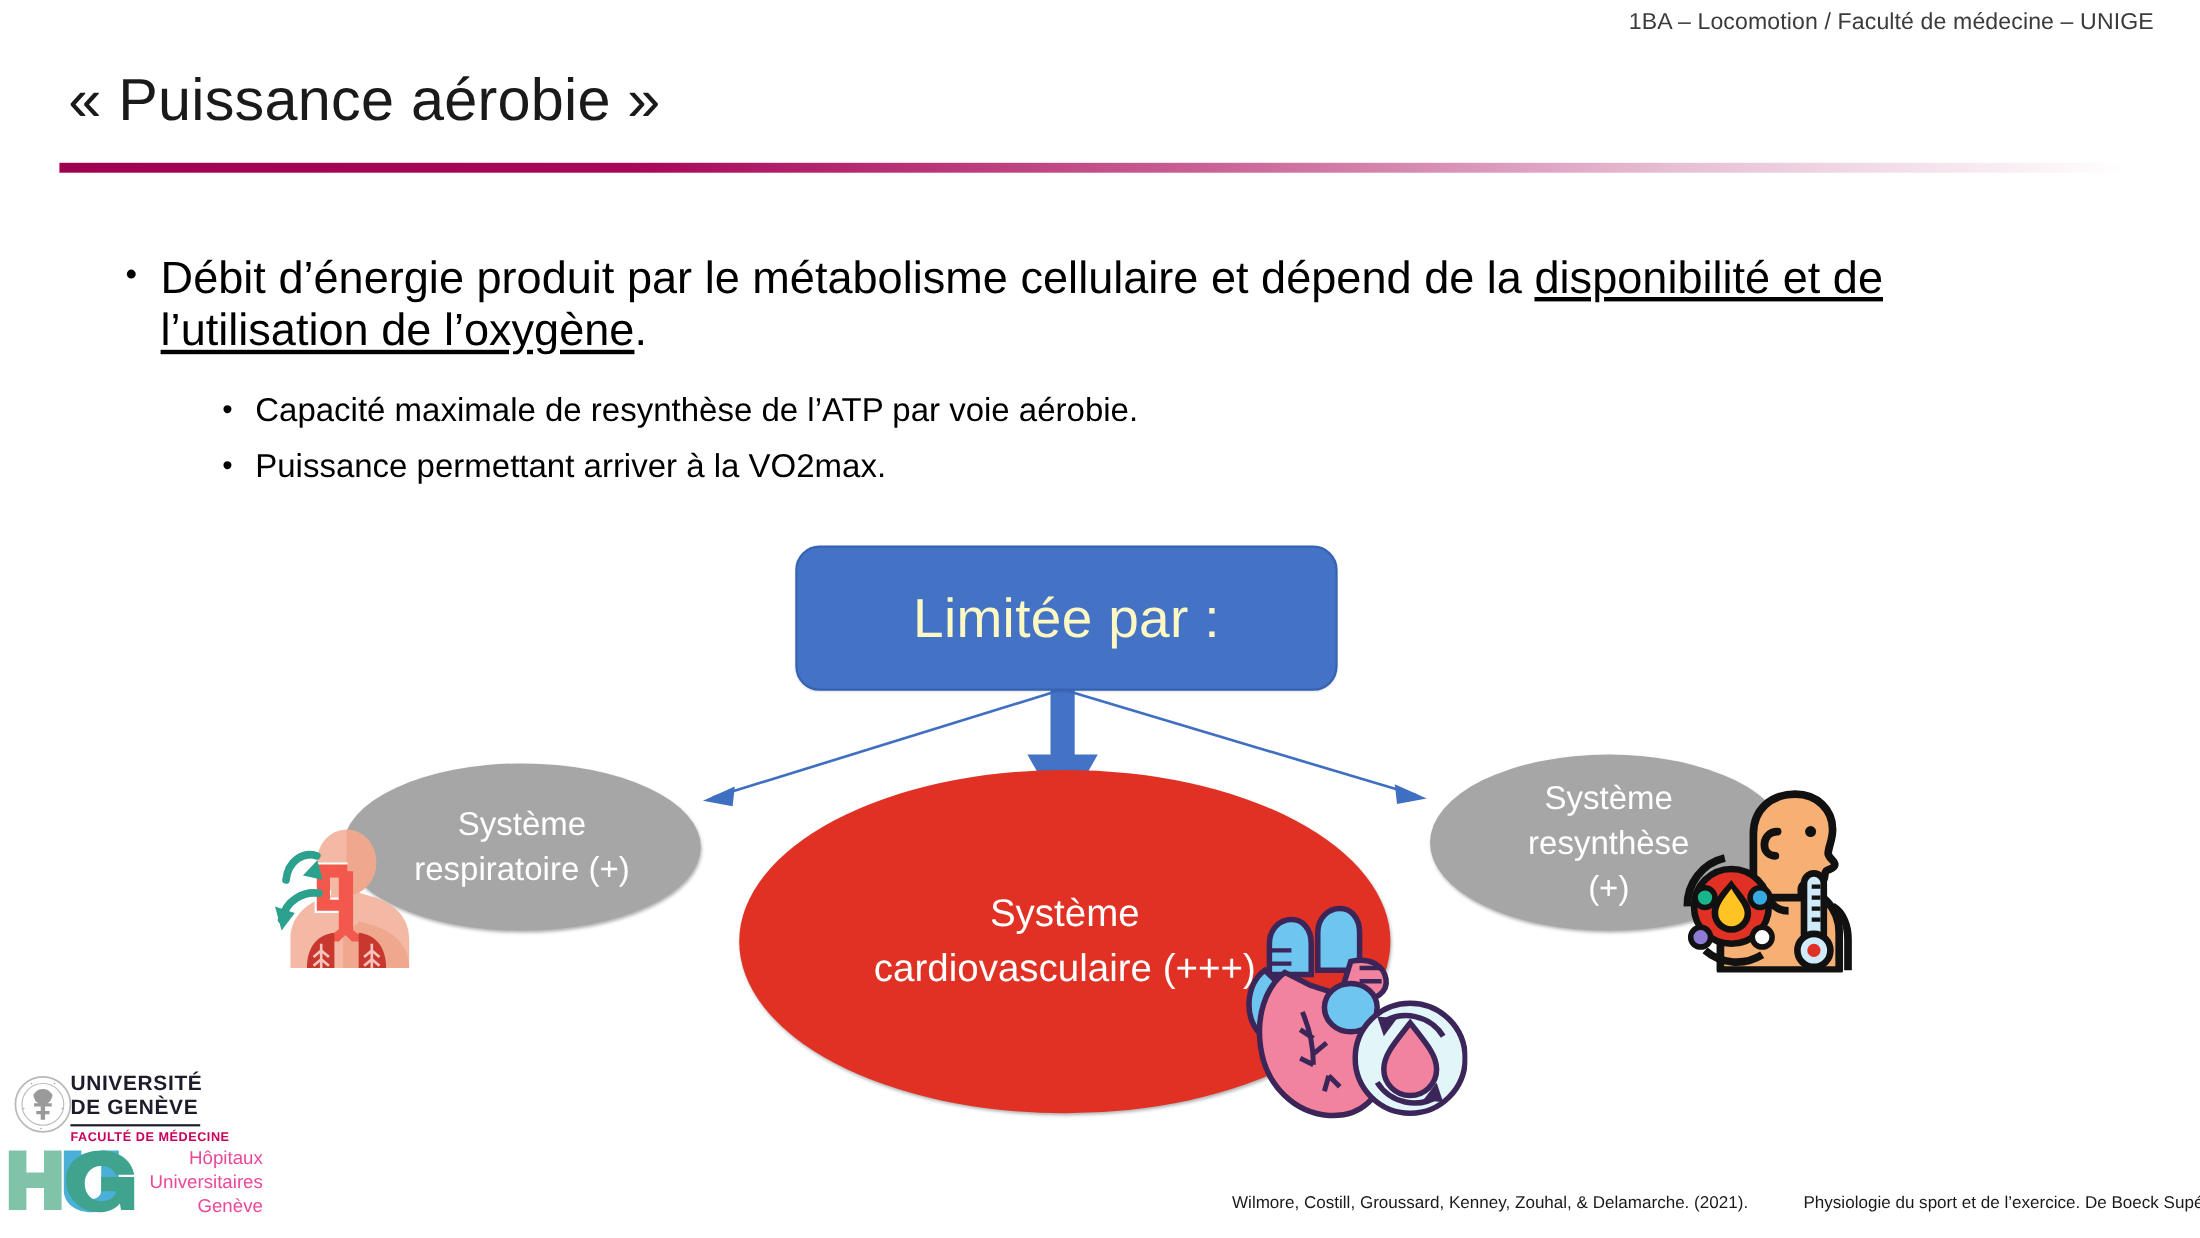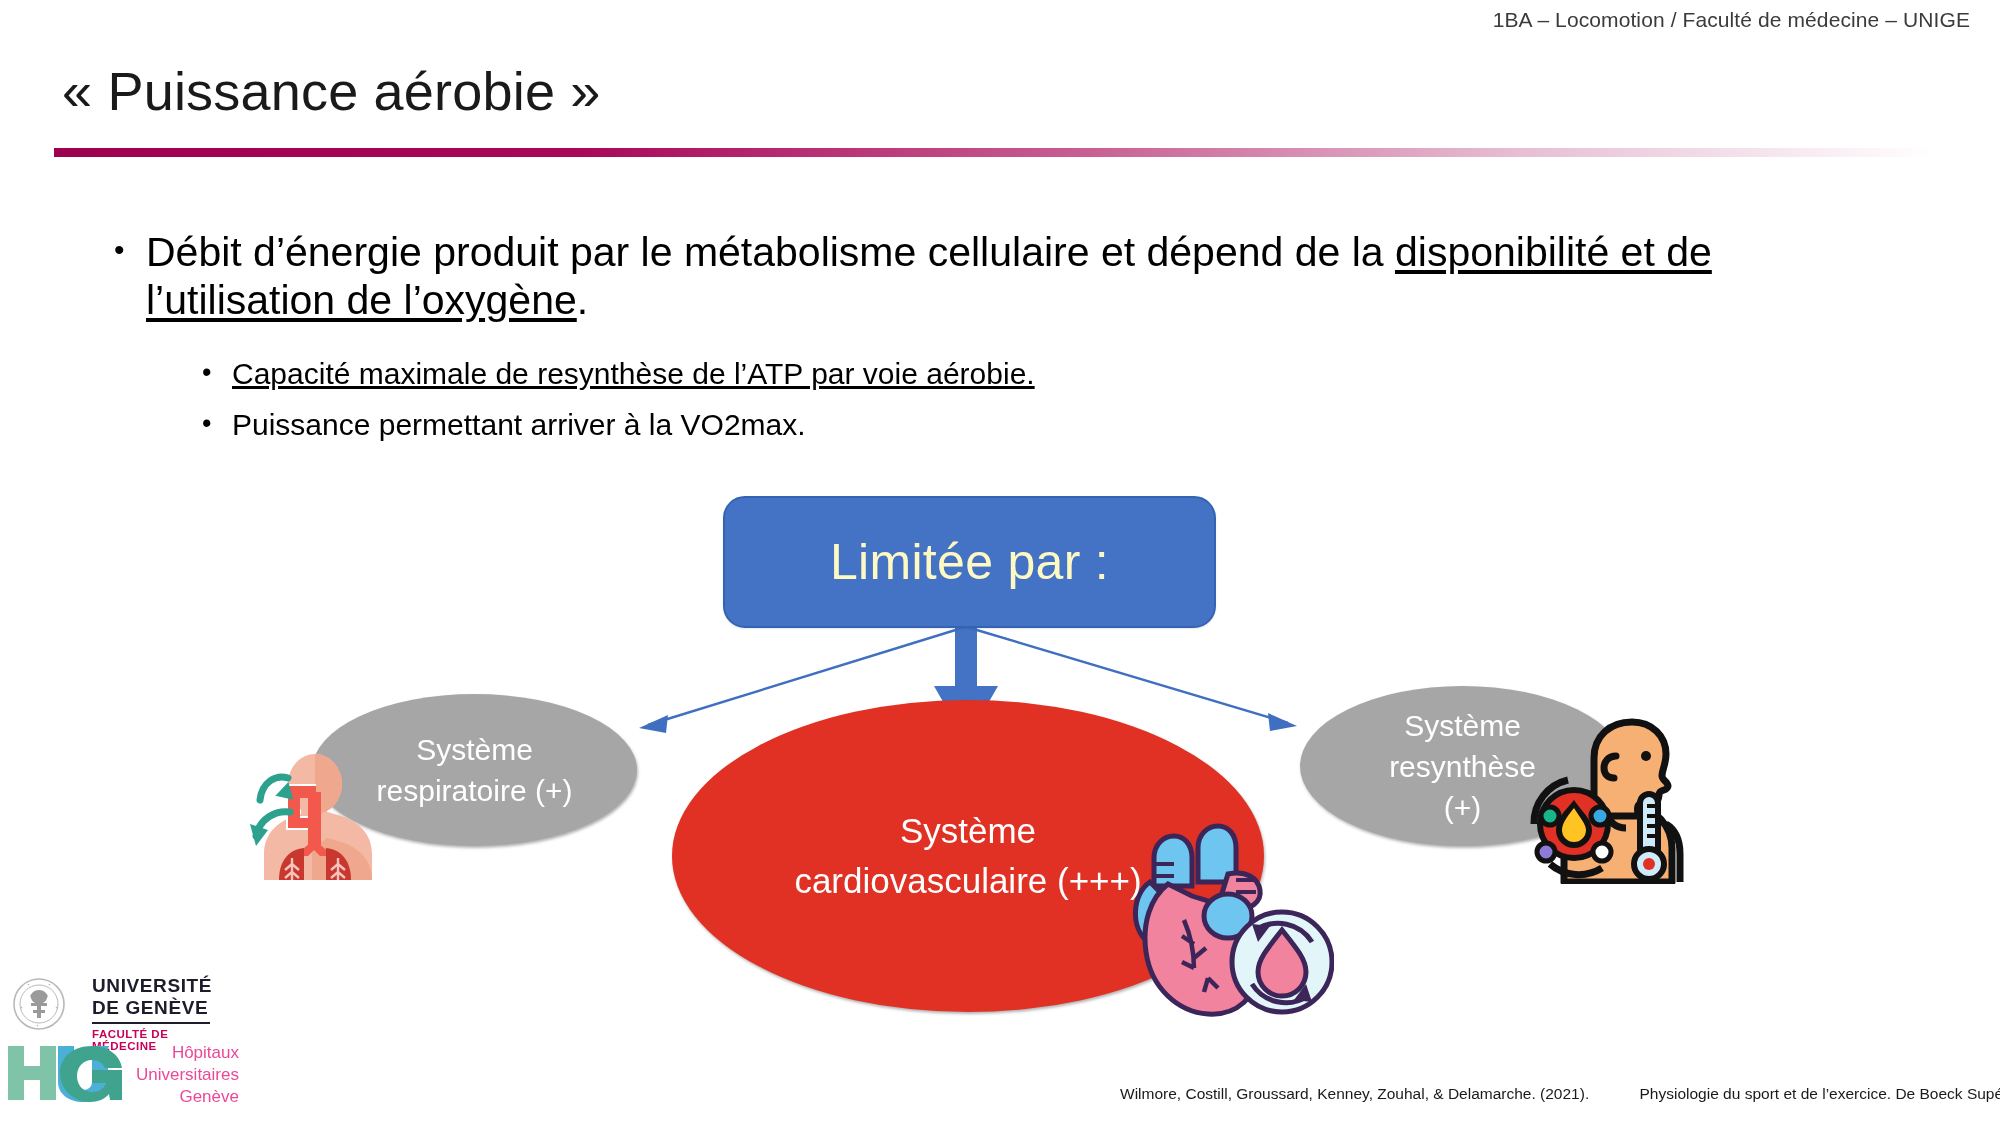--- a/index.html
+++ b/index.html
@@ -7,21 +7,21 @@
     width:2000px;height:1125px;
     background:#ffffff;
     font-family:"Liberation Sans", sans-serif;
     overflow:hidden;
     position:relative;
   }
   .slide{position:absolute;inset:0;width:2000px;height:1125px;background:#fff;}
 
   
   .course-header{
-    position:absolute;top:8px;right:30px;
+    position:absolute;top:8px;right:42px;
     font-size:21px;color:#3b3b3b;
     letter-spacing:.1px;white-space:nowrap;
   }
 
   
   .slide-title{
     position:absolute;left:62px;top:60px;
     font-size:54px;color:#1a1a1a;font-weight:400;
     letter-spacing:.2px;white-space:nowrap;
   }
@@ -41,21 +41,21 @@
     content:"•";position:absolute;left:4px;top:-2px;font-size:30px;color:#000;
   }
   .b1 u{text-decoration:underline;text-underline-offset:4px;}
   .sub{
     position:relative;margin-left:88px;padding-left:34px;
     font-size:30px;line-height:51px;color:#000;
   }
   .sub::before{
     content:"•";position:absolute;left:4px;top:-1px;font-size:27px;color:#000;
   }
-  .sub.first{margin-top:24px;text-decoration:underline;}
+  .sub.first{margin-top:24px;}
 
   
   .diagram{position:absolute;left:0;top:0;width:2000px;height:1125px;pointer-events:none;}
   .diagram > *{pointer-events:auto;}
 
   .blue-box{
     position:absolute;left:723px;top:496px;
     width:489px;height:128px;
     background:#4472C4;border:2px solid #3563b4;border-radius:22px;
     display:flex;align-items:center;justify-content:center;
@@ -84,21 +84,21 @@
     background:#E03124;font-size:35px;line-height:50px;
   }
   .ell-center .etext{position:relative;z-index:1;}
 
   
   .arrows{position:absolute;left:0;top:0;width:2000px;height:1125px;}
 
   
   .unige-logo{position:absolute;left:12px;top:975px;width:200px;height:62px;}
   .unige-seal{position:absolute;left:0;top:2px;width:54px;height:54px;}
-  .unige-txt{position:absolute;left:80px;top:0px;}
+  .unige-txt{position:absolute;left:52px;top:0px;}
   .unige-txt .l1,.unige-txt .l2{
     font-size:19px;font-weight:700;color:#1c1c2b;letter-spacing:.6px;line-height:22px;
   }
   .unige-rule{width:118px;height:2px;background:#1c1c2b;margin-top:3px;}
   .unige-fac{
     font-size:11.5px;font-weight:700;color:#C8005A;letter-spacing:.5px;margin-top:4px;
   }
   .hug-logo{position:absolute;left:6px;top:1046px;width:240px;height:64px;}
   .hug-mark{position:absolute;left:0;top:-4px;width:118px;height:62px;}
   .hug-txt{position:absolute;left:130px;top:-4px;font-size:17px;line-height:22px;color:#ec4899;text-align:right;}

